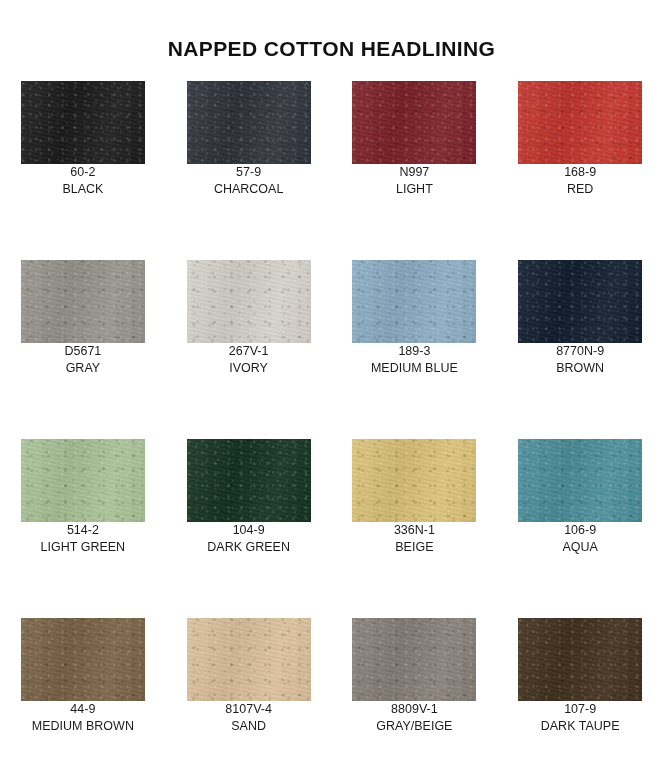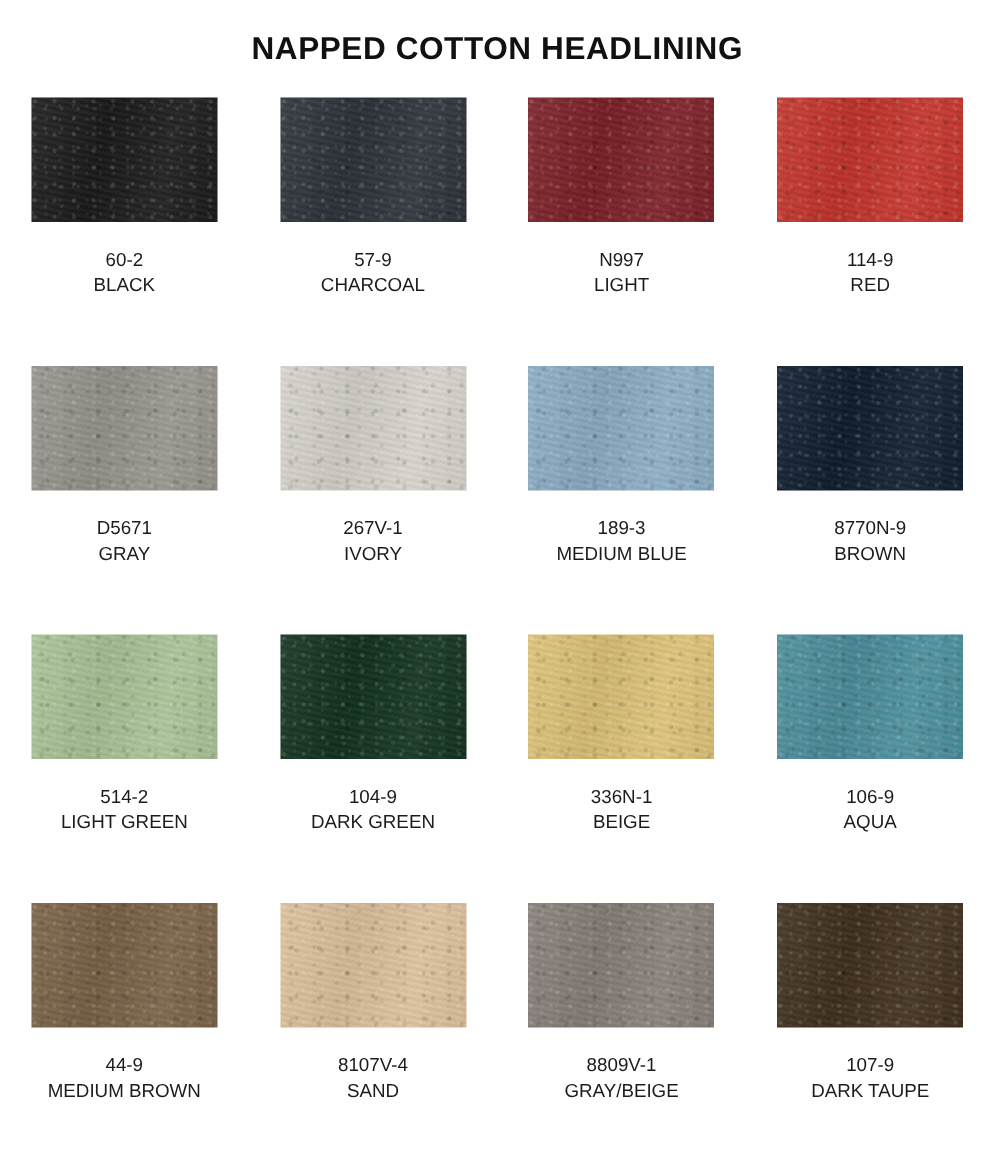--- a/index.html
+++ b/index.html
@@ -20,21 +20,21 @@
     height: 781px;
     background: #ffffff;
     box-sizing: border-box;
   }
   .page-title {
     text-align: center;
     font-size: 21px;
     font-weight: bold;
     letter-spacing: 0.4px;
     color: #111111;
-    margin: 2px;
+    margin: 18px;
     padding-top: 19px;
     line-height: 1.1;
   }
   .swatch-grid {
     margin-top: 21px;
     display: grid;
     grid-template-columns: repeat(4, 1fr);
     grid-template-rows: repeat(4, 179px);
     justify-items: center;
   }
@@ -69,21 +69,20 @@
   .swatch-chip::after {
     content: "";
     position: absolute;
     inset: 0;
     background-image:
       linear-gradient(103deg, rgba(255,255,255,0.07) 0%, rgba(0,0,0,0.06) 38%, rgba(255,255,255,0.05) 71%, rgba(0,0,0,0.05) 100%),
       repeating-linear-gradient(12deg, rgba(0,0,0,0.035) 0 2px, rgba(255,255,255,0.030) 2px 4px);
     pointer-events: none;
   }
   .swatch-caption {
-    margin-top: 17px;
     text-align: center;
     line-height: 17px;
   }
   .swatch-code,
   .swatch-name {
     display: block;
     font-size: 12.5px;
     color: #1c1c1c;
     white-space: nowrap;
   }
@@ -117,21 +116,21 @@
       <div class="swatch-chip" style="background-color: rgb(124, 32, 40);"></div>
       <div class="swatch-caption">
         <span class="swatch-code">N997</span>
         <span class="swatch-name">LIGHT</span>
       </div>
     </div>
 
     <div class="swatch-cell">
       <div class="swatch-chip" style="background-color: rgb(195, 52, 44);"></div>
       <div class="swatch-caption">
-        <span class="swatch-code">114-9</span>
+        <span class="swatch-code">168-9</span>
         <span class="swatch-name">RED</span>
       </div>
     </div>
 
     <div class="swatch-cell">
       <div class="swatch-chip" style="background-color: rgb(151, 148, 141);"></div>
       <div class="swatch-caption">
         <span class="swatch-code">D5671</span>
         <span class="swatch-name">GRAY</span>
       </div>

